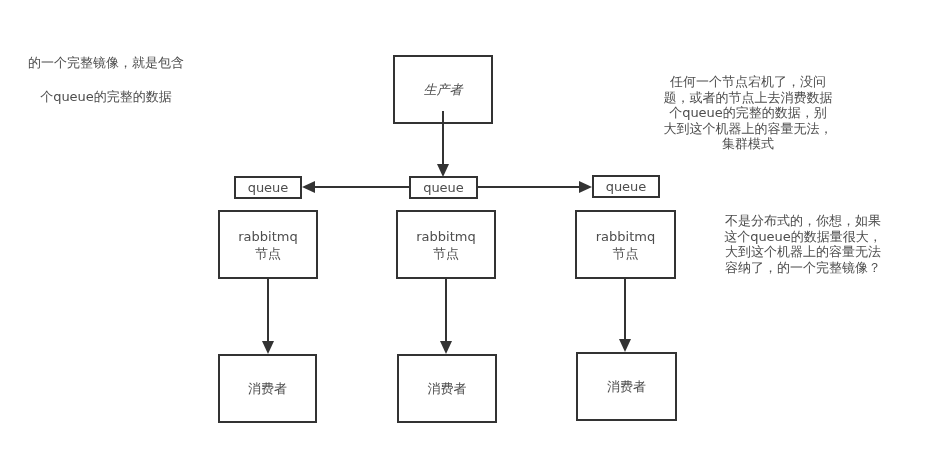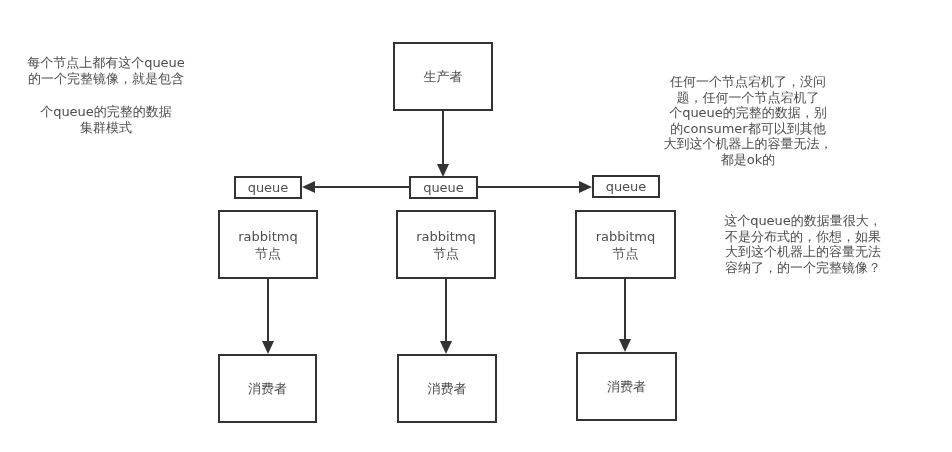--- a/index.html
+++ b/index.html
@@ -5,21 +5,21 @@
   html,body{margin:0;padding:0;background:#fff;}
   .canvas{
     position:relative;width:952px;height:452px;background:#ffffff;overflow:hidden;
     font-family:"DejaVu Sans","Liberation Sans",sans-serif;color:#4d4d4d;
   }
   .box{
     position:absolute;box-sizing:border-box;border:2px solid #333333;background:#ffffff;
     display:flex;flex-direction:column;align-items:center;justify-content:center;
     text-align:center;font-size:13px;line-height:17px;color:#4d4d4d;
   }
-  .producer{left:393px;top:42px;width:100px;height:69px;}
+  .producer{left:393px;top:55px;width:100px;height:69px;font-style:italic;}
   .q0{left:234px;top:176px;width:68px;height:23px;}
   .q1{left:409px;top:176px;width:69px;height:23px;}
   .q2{left:592px;top:175px;width:68px;height:23px;}
   .n0{left:218px;top:210px;width:100px;height:69px;}
   .n1{left:396px;top:210px;width:100px;height:69px;}
   .n2{left:575px;top:210px;width:101px;height:69px;}
   .c0{left:218px;top:354px;width:99px;height:69px;}
   .c1{left:397px;top:354px;width:100px;height:69px;}
   .c2{left:576px;top:352px;width:101px;height:69px;}
   .note{
@@ -31,37 +31,34 @@
   .note-rt{left:663px;top:74px;width:170px;}
   .note-rb{left:717px;top:213px;width:172px;}
   .arrows{position:absolute;left:0;top:0;width:952px;height:452px;pointer-events:none;}
 </style>
 </head>
 <body>
 
 <div class="canvas">
 
   <div class="note note-left">
-      <div>每个节点上都有这个queue</div>
       <div>的一个完整镜像，就是包含</div>
       <div class="blank"></div>
       <div>个queue的完整的数据</div>
-      <div>集群模式</div>
     </div>
   <div class="note note-rt">
       <div>任何一个节点宕机了，没问</div>
-      <div>题，任何一个节点宕机了</div>
+      <div>题，或者的节点上去消费数据</div>
       <div>个queue的完整的数据，别</div>
-      <div>的consumer都可以到其他</div>
       <div>大到这个机器上的容量无法，</div>
-      <div>都是ok的</div>
+      <div>集群模式</div>
     </div>
   <div class="note note-rb">
+      <div>不是分布式的，你想，如果</div>
       <div>这个queue的数据量很大，</div>
-      <div>不是分布式的，你想，如果</div>
       <div>大到这个机器上的容量无法</div>
       <div>容纳了，的一个完整镜像？</div>
     </div>
 
   <div class="box producer">生产者</div>
 
   <div class="box q0">queue</div>
   <div class="box q1">queue</div>
   <div class="box q2">queue</div>
 

